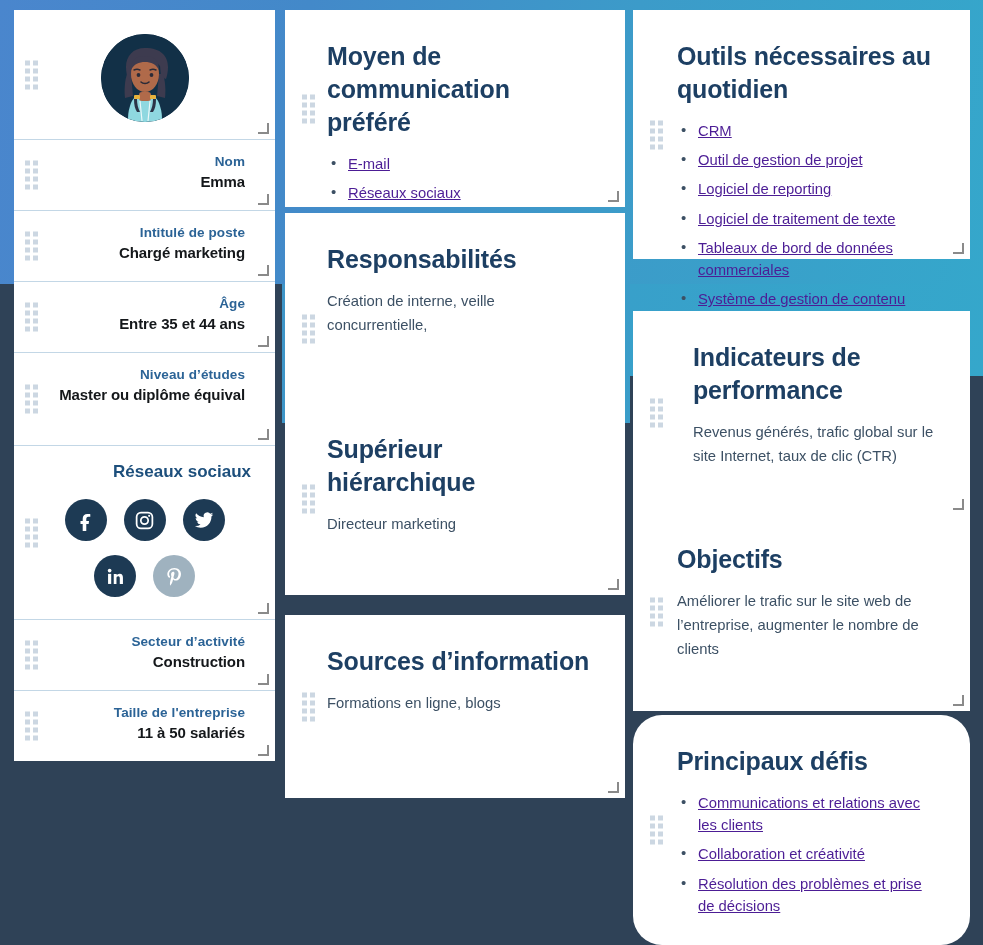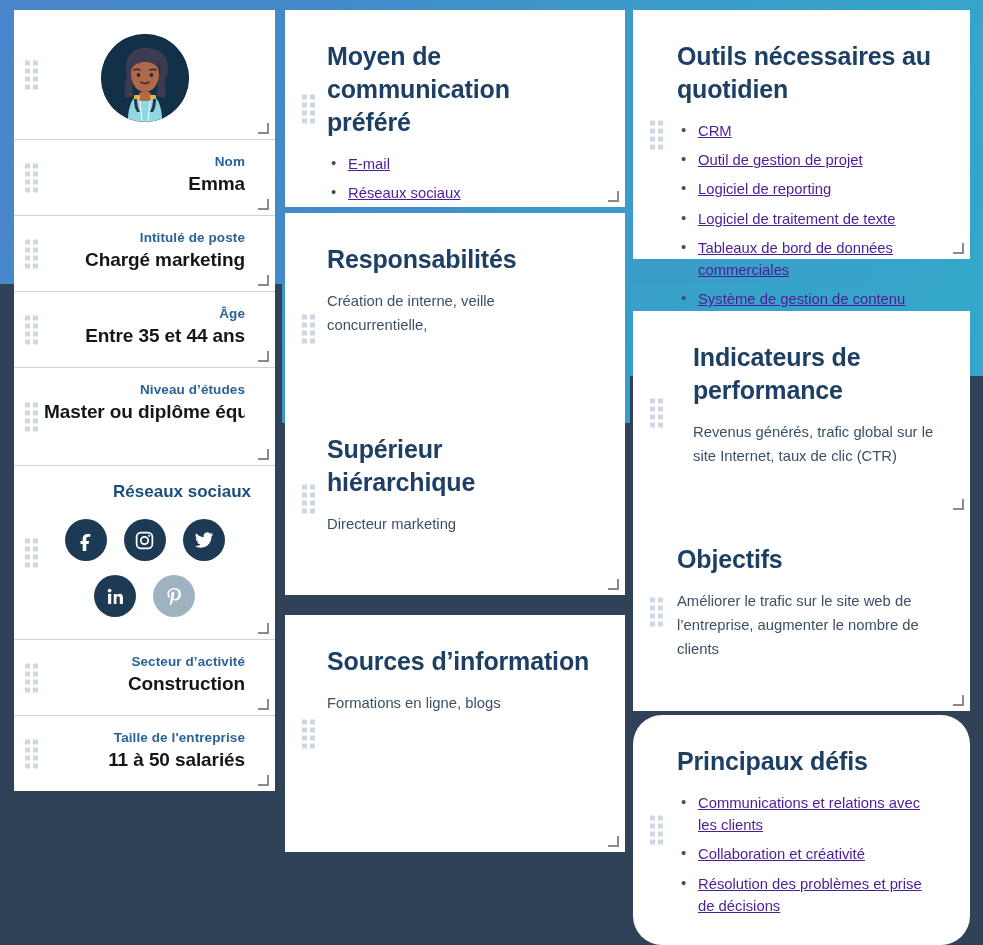--- a/index.html
+++ b/index.html
@@ -109,21 +109,21 @@
   }
 
   .field-label {
     font-size: 13.5px;
     font-weight: bold;
     color: #2b6396;
     letter-spacing: .1px;
     margin-bottom: 4px;
   }
   .field-value {
-    font-size: 19px;
+    font-size: 15px;
     font-weight: bold;
     color: #14171a;
     letter-spacing: -.1px;
     white-space: nowrap;
     overflow: hidden;
   }
 
   .social-row { padding: 16px 24px 22px 24px; }
   .social-title {
     font-size: 17px;
@@ -429,21 +429,21 @@
         <i></i>
         <i></i>
         <i></i>
         <i></i>
     </span>
     <h2>Supérieur hiérarchique</h2>
     <p>Directeur marketing</p>
     <span class="resize-handle"></span>
   </div>
 
-  <div class="card" style="left:285px; top:615px; width:340px; height:237px;">
+  <div class="card" style="left:285px; top:615px; width:340px; height:183px;">
     <span class="drag-handle">
       <i></i>
         <i></i>
         <i></i>
         <i></i>
         <i></i>
         <i></i>
         <i></i>
         <i></i>
     </span>

